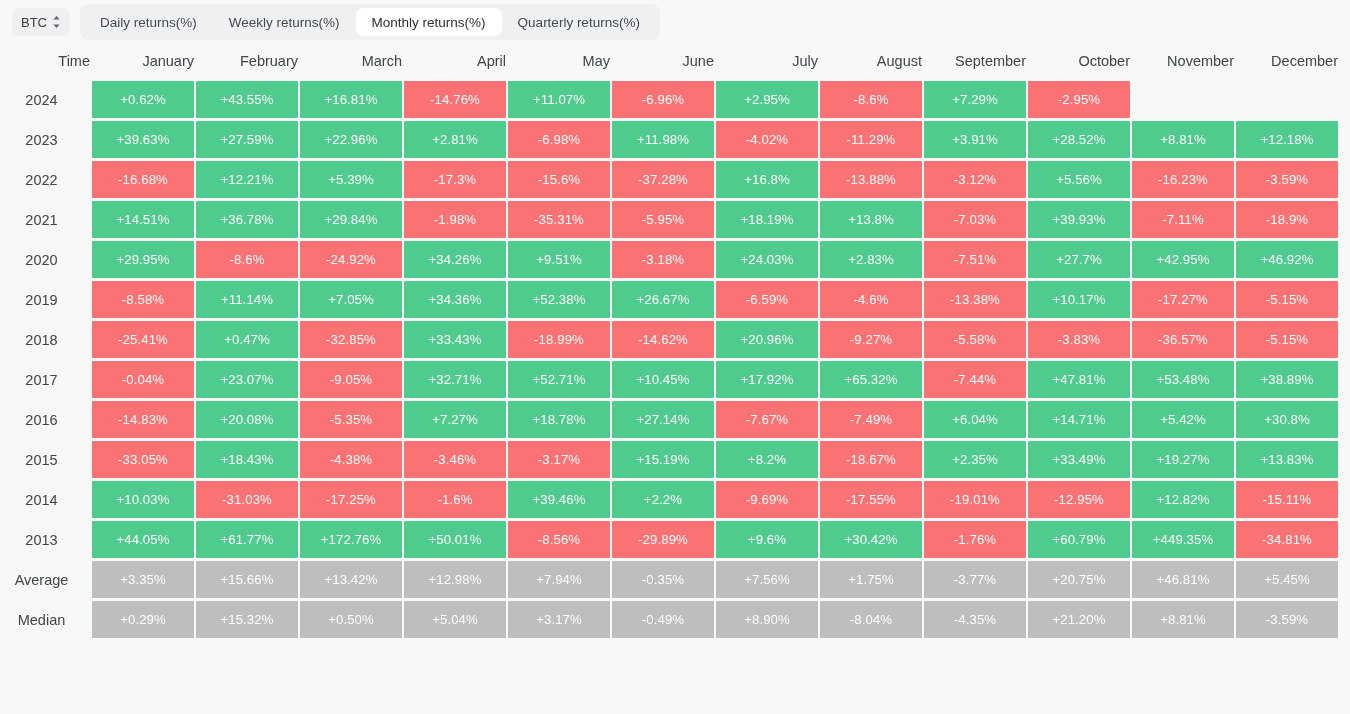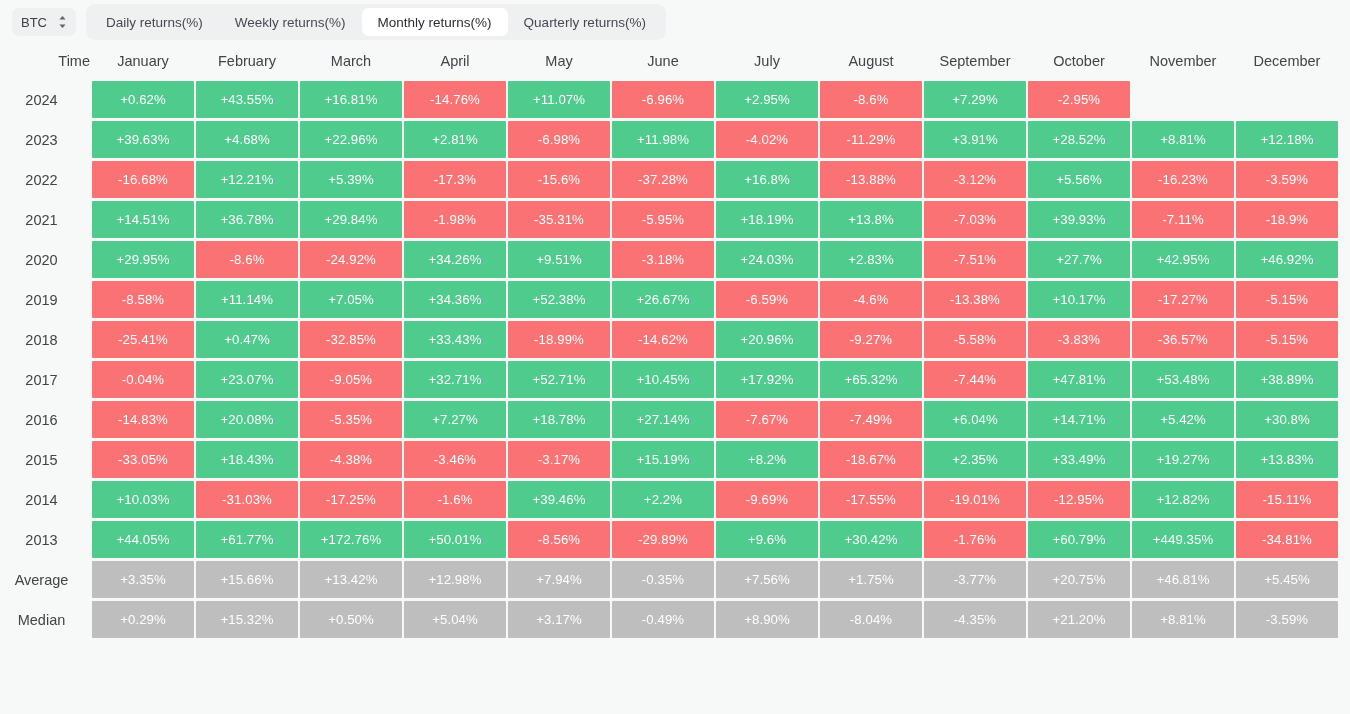--- a/index.html
+++ b/index.html
@@ -25,21 +25,21 @@
     display: flex;
     align-items: center;
     gap: 10px;
     padding: 8px 0 8px 12px;
     height: 44px;
   }
 
   .symbol-select {
     display: inline-flex;
     align-items: center;
-    gap: 11px;
+    gap: 5px;
     background: #eef0f2;
     border-radius: 7px;
     height: 28px;
     padding: 0 9px;
     font-size: 13px;
     color: #3c4043;
     cursor: pointer;
     user-select: none;
   }
   .symbol-select .chev {
@@ -90,21 +90,21 @@
     width: 1312px;
   }
 
   table.heatmap col.time-col { width: 84px; }
   table.heatmap col.m-col { width: 102px; }
 
   table.heatmap thead th {
     font-weight: normal;
     font-size: 14.5px;
     color: #3f4549;
-    text-align: center;
+    text-align: right;
     padding: 6px 0 9px 0;
     background: transparent;
   }
   table.heatmap thead th.time-head { text-align: right; }
 
   table.heatmap td.rowlabel {
     font-size: 14.5px;
     color: #3f4549;
     text-align: center;
     padding-right: 14px;
@@ -198,21 +198,21 @@
             <td class="cell pos">+2.95%</td>
             <td class="cell neg">-8.6%</td>
             <td class="cell pos">+7.29%</td>
             <td class="cell neg">-2.95%</td>
             <td class="cell empty"></td>
             <td class="cell empty"></td>
           </tr>
           <tr>
             <td class="rowlabel">2023</td>
             <td class="cell pos">+39.63%</td>
-            <td class="cell pos">+4.68%</td>
+            <td class="cell pos">+27.59%</td>
             <td class="cell pos">+22.96%</td>
             <td class="cell pos">+2.81%</td>
             <td class="cell neg">-6.98%</td>
             <td class="cell pos">+11.98%</td>
             <td class="cell neg">-4.02%</td>
             <td class="cell neg">-11.29%</td>
             <td class="cell pos">+3.91%</td>
             <td class="cell pos">+28.52%</td>
             <td class="cell pos">+8.81%</td>
             <td class="cell pos">+12.18%</td>

